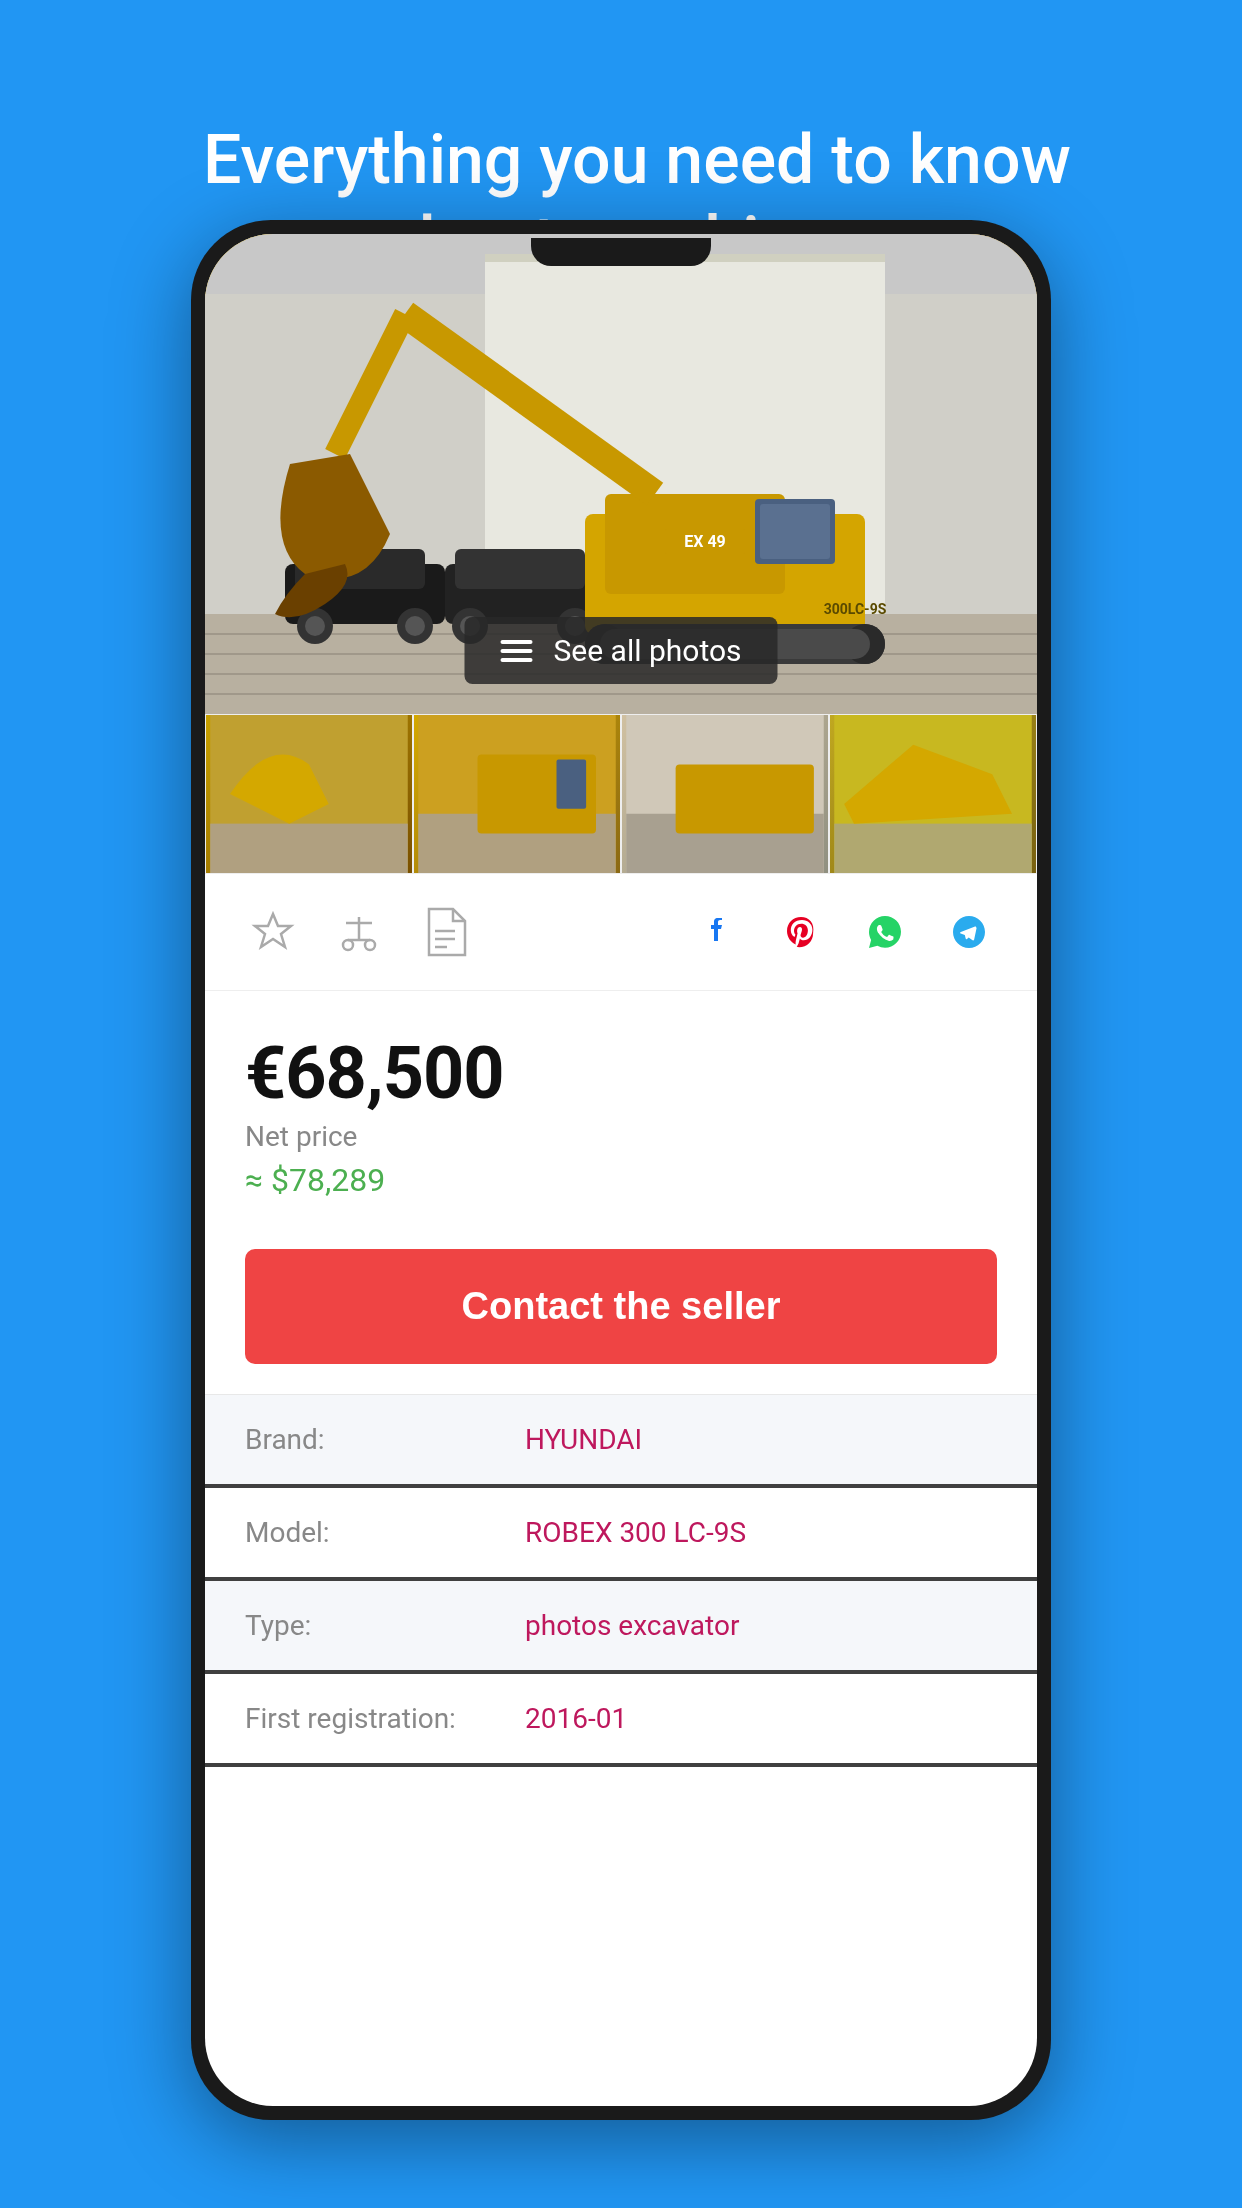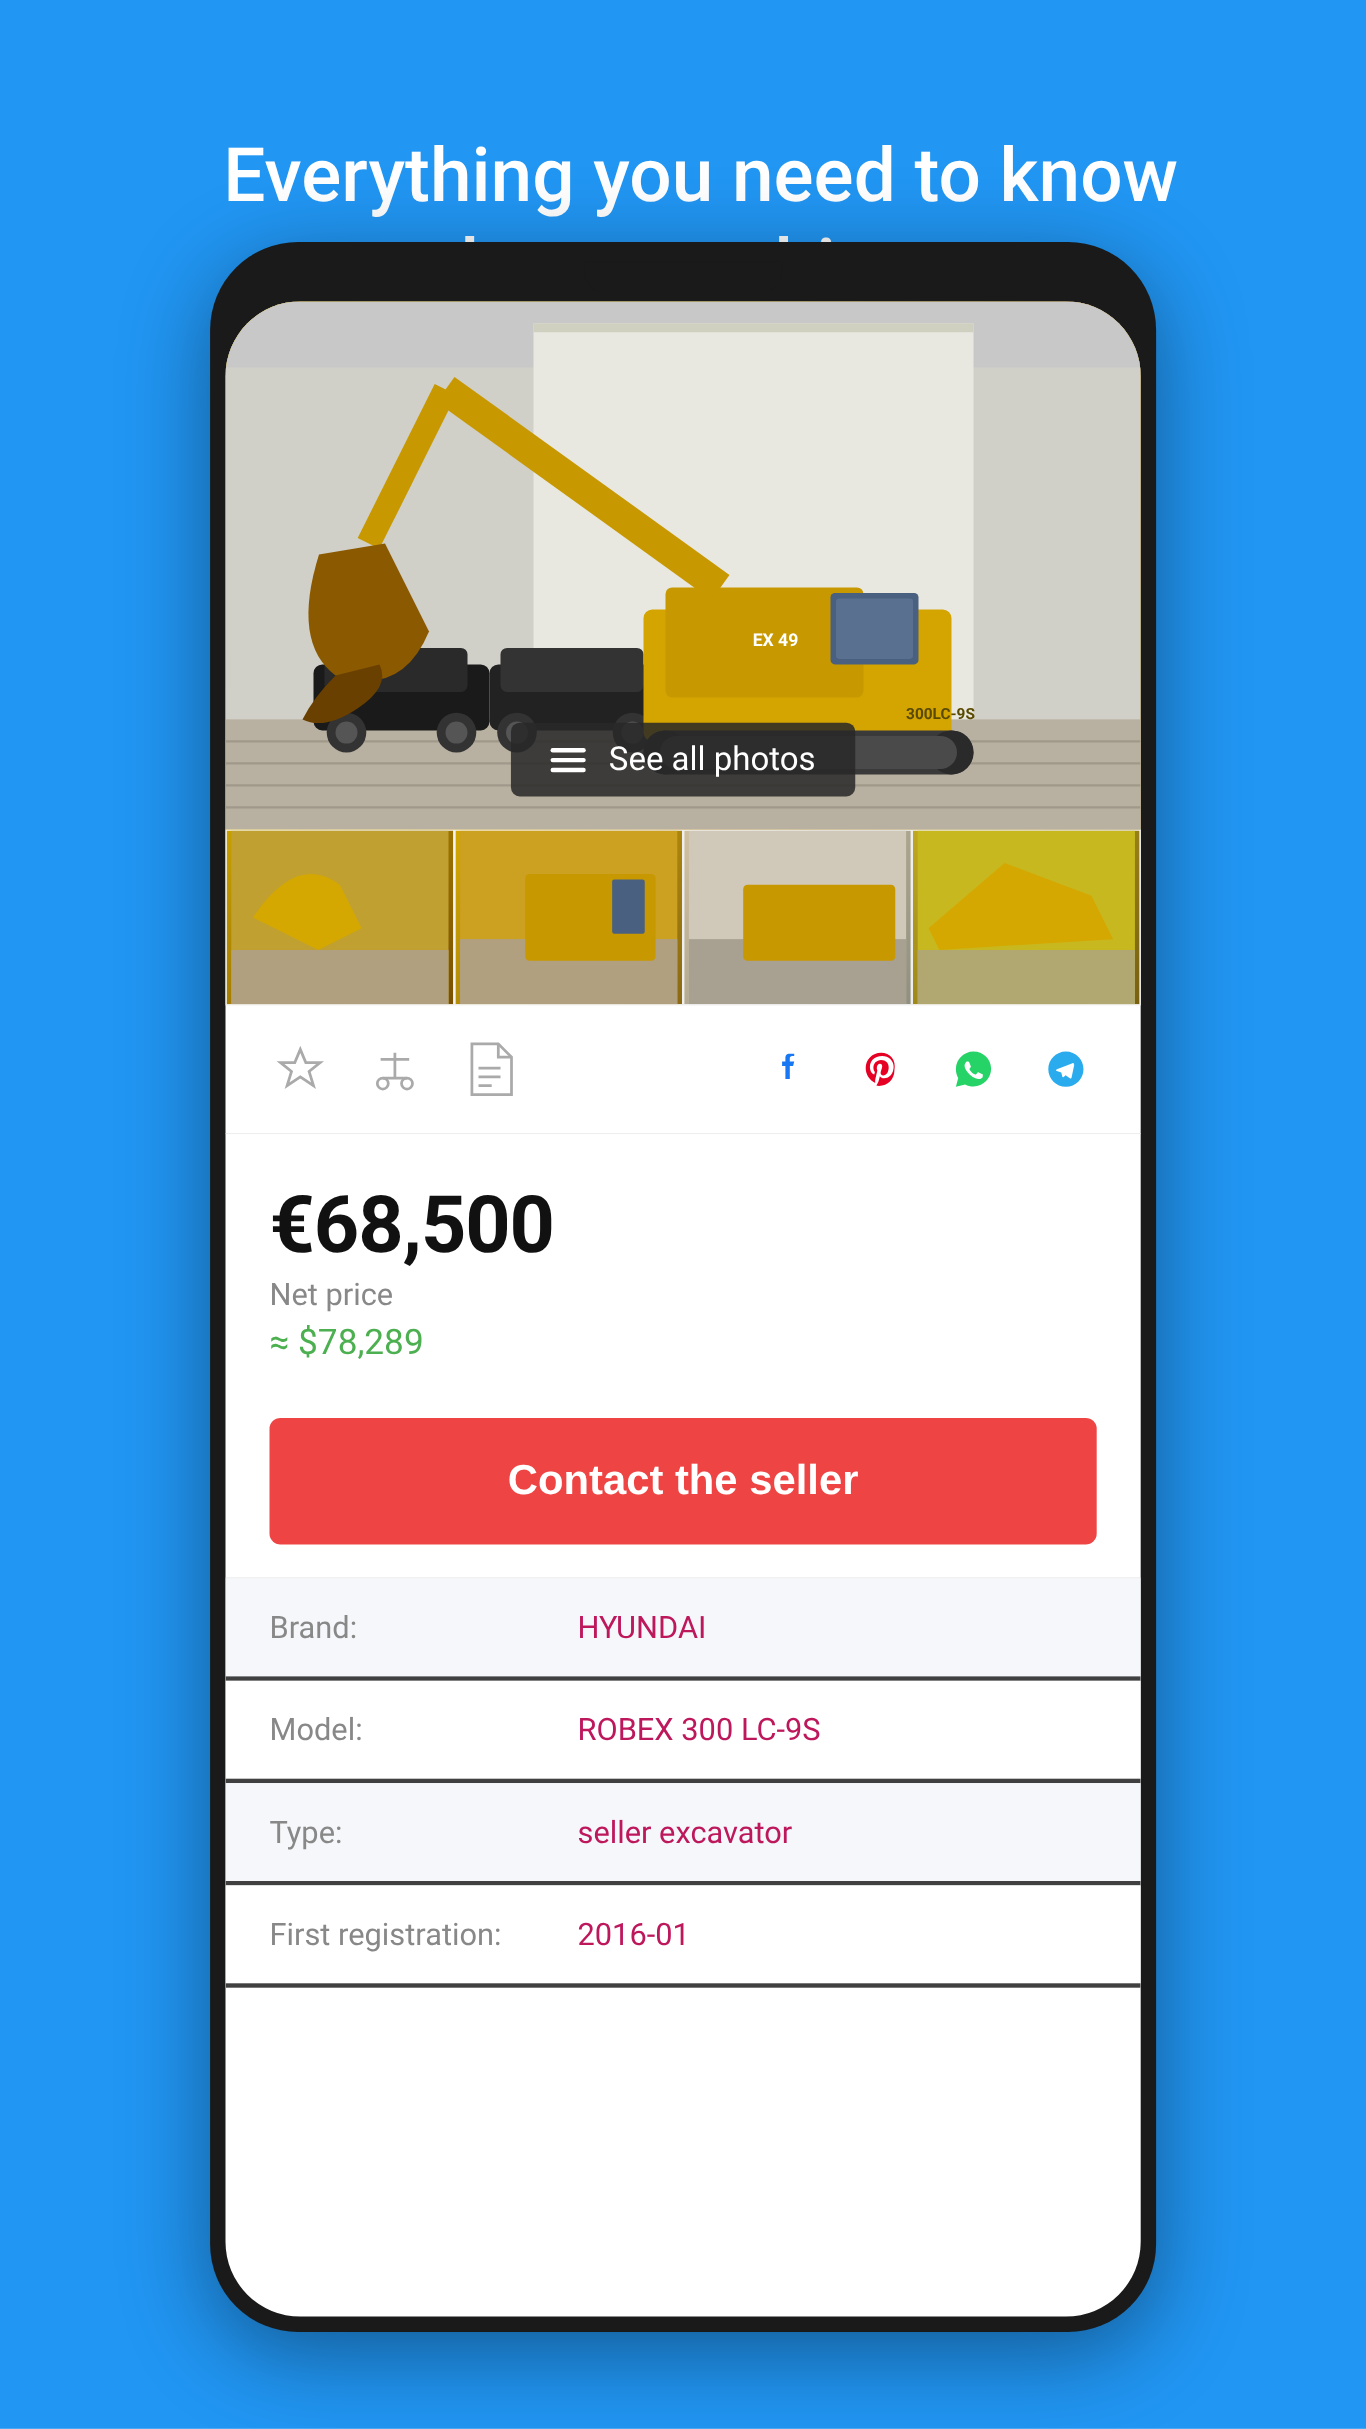--- a/index.html
+++ b/index.html
@@ -56,21 +56,20 @@
 
     .phone-screen {
       position: absolute;
       top: 14px;
       left: 14px;
       right: 14px;
       bottom: 14px;
       background: white;
       border-radius: 68px;
       overflow: hidden;
-      margin-top: 40px;
     }
 
     
     .main-image {
       width: 100%;
       height: 480px;
       background: linear-gradient(135deg, #c8a000 0%, #d4a800 30%, #b8860b 60%, #8B6914 100%);
       position: relative;
       overflow: hidden;
     }
@@ -436,21 +435,21 @@
         <div class="spec-row">
           <span class="spec-label">Brand:</span>
           <span class="spec-value">HYUNDAI</span>
         </div>
         <div class="spec-row">
           <span class="spec-label">Model:</span>
           <span class="spec-value">ROBEX 300 LC-9S</span>
         </div>
         <div class="spec-row">
           <span class="spec-label">Type:</span>
-          <span class="spec-value">seller excavator</span>
+          <span class="spec-value">photos excavator</span>
         </div>
         <div class="spec-row">
           <span class="spec-label">First registration:</span>
           <span class="spec-value">2016-01</span>
         </div>
       </div>
 
     </div>
   </div>
 </div>

